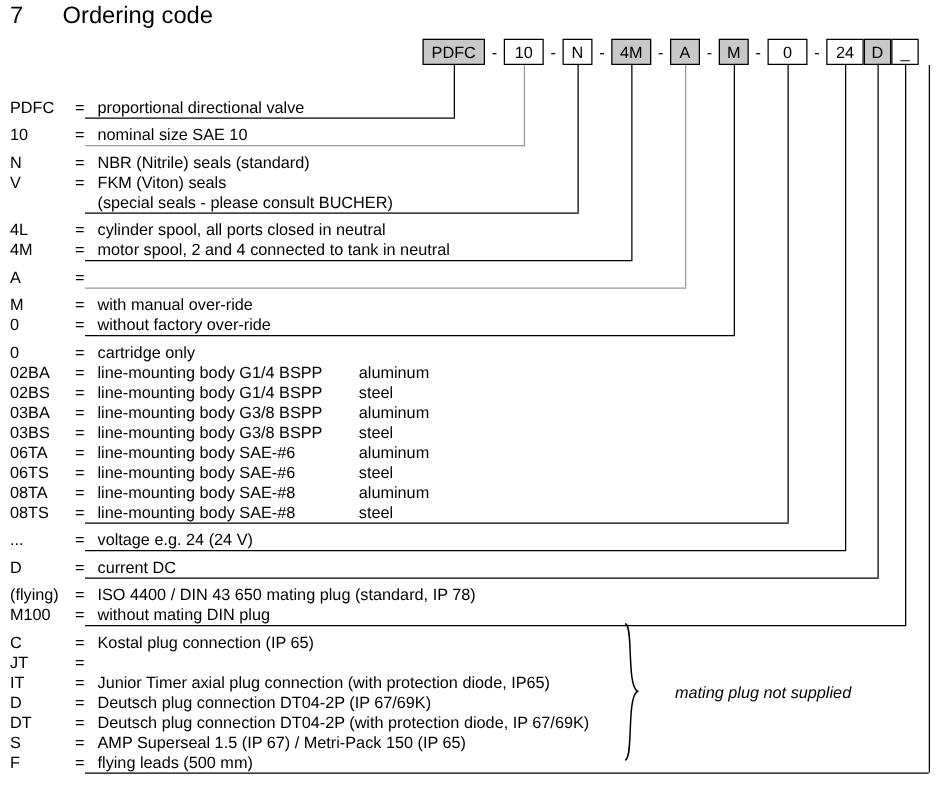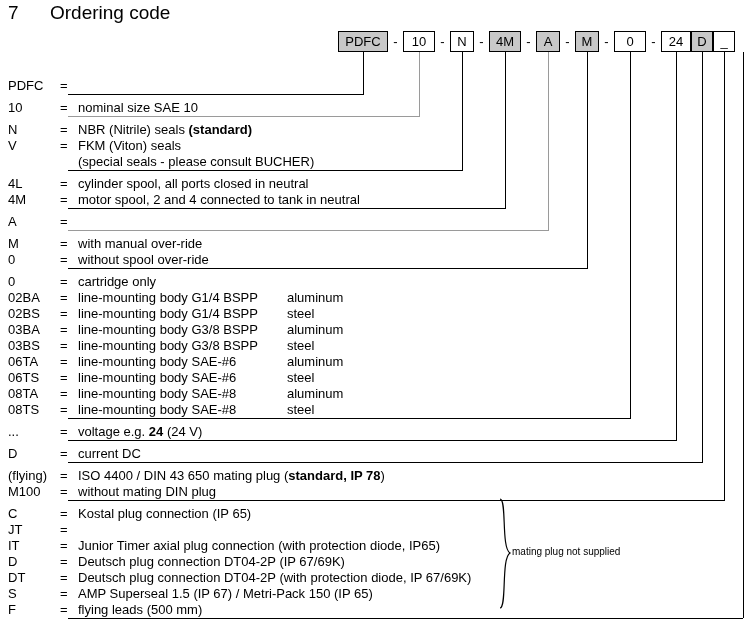--- a/index.html
+++ b/index.html
@@ -105,36 +105,37 @@
     text-align: left;
   }
   .ldesc {
     white-space: nowrap;
   }
   .lmat {
     position: absolute;
     left: 287px;
     white-space: nowrap;
   }
-  b { font-weight: bold; }
+  b { font-weight: normal; }
 
   
   #brace-wrap {
     position: absolute;
     left: 498px;
     top: 498px;
     width: 20px;
     height: 111px;
   }
   #brace-label {
     position: absolute;
-    left: 512px;
+    left: 540px;
     top: 546px;
-    font-size: 10px;
+    font-size: 13px;
     white-space: nowrap;
+    font-style: italic;
   }
 </style>
 </head>
 <body>
 
 <div id="page">
 
   <div class="title-row">
     <span class="title-num">7</span>
     <span class="title-text">Ordering code</span>
@@ -182,20 +183,21 @@
       <div class="vline" style="left: 724px; top: 52px; height: 448px;"></div>
       <div class="hline" style="left: 68px; top: 500px; width: 657px;"></div>
       <div class="hline" style="left: 68px; top: 618px; width: 675px;"></div>
       <div class="vline" style="left: 743px; top: 52px; height: 566px;"></div>
     </div>
 
   <div id="legend">
       <div class="lrow">
         <span class="lcode">PDFC</span>
         <span class="leq">=</span>
+        <span class="ldesc">proportional directional valve</span>
       </div>
       <div class="lrow gap">
         <span class="lcode">10</span>
         <span class="leq">=</span>
         <span class="ldesc">nominal size SAE 10</span>
       </div>
       <div class="lrow gap">
         <span class="lcode">N</span>
         <span class="leq">=</span>
         <span class="ldesc">NBR (Nitrile) seals  <b>(standard)</b></span>
@@ -225,21 +227,21 @@
         <span class="leq">=</span>
       </div>
       <div class="lrow gap">
         <span class="lcode">M</span>
         <span class="leq">=</span>
         <span class="ldesc">with manual over-ride</span>
       </div>
       <div class="lrow">
         <span class="lcode">0</span>
         <span class="leq">=</span>
-        <span class="ldesc">without spool over-ride</span>
+        <span class="ldesc">without factory over-ride</span>
       </div>
       <div class="lrow gap">
         <span class="lcode">0</span>
         <span class="leq">=</span>
         <span class="ldesc">cartridge only</span>
       </div>
       <div class="lrow">
         <span class="lcode">02BA</span>
         <span class="leq">=</span>
         <span class="ldesc">line-mounting body G1/4 BSPP</span>

